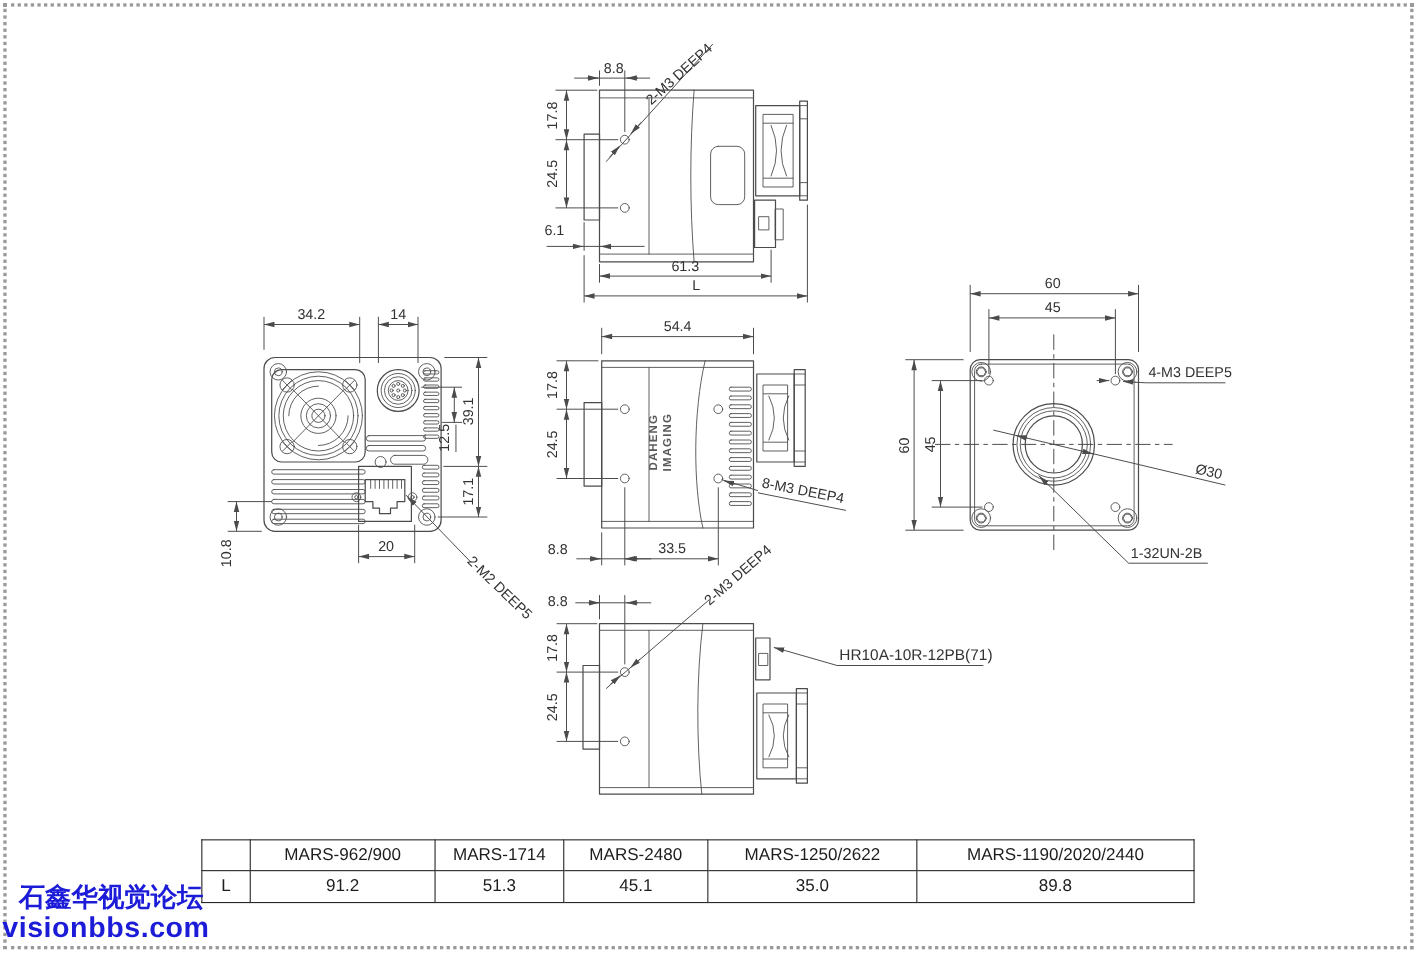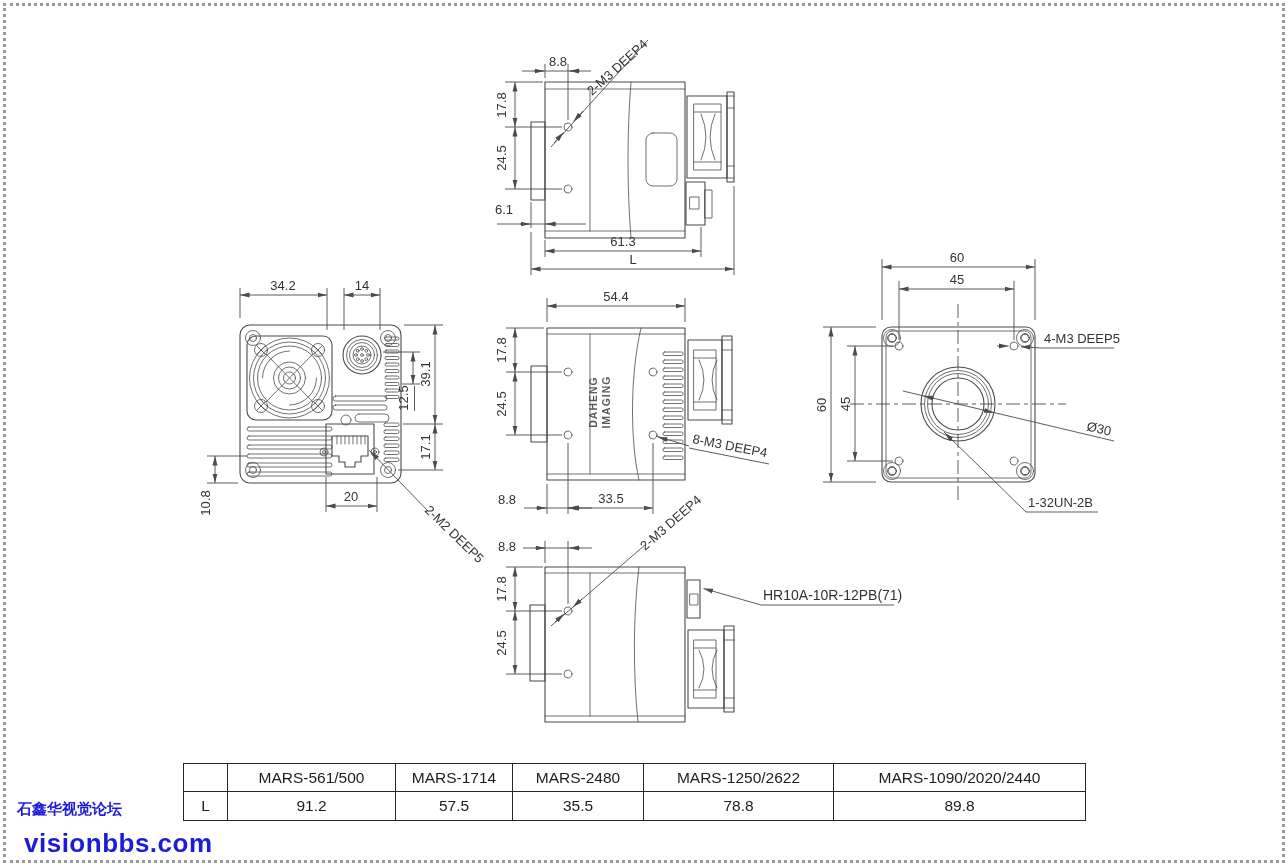--- a/index.html
+++ b/index.html
@@ -24,22 +24,22 @@
     position:absolute;left:183px;top:763px;border-collapse:collapse;
     font-family:"Liberation Sans",sans-serif;font-size:15.5px;color:#1d1d1d;
     table-layout:fixed;
   }
   table.spec th,table.spec td{
     border:1.4px solid #262626;text-align:center;font-weight:normal;
     padding:0;overflow:hidden;white-space:nowrap;
   }
   table.spec tr.hdr{height:28px;}
   table.spec tr.val{height:29px;}
-  .wm1{position:absolute;left:17px;top:800px;font-size:15px;font-weight:bold;color:#1c1cd8;}
-  .wm2{position:absolute;left:24px;top:828px;font-size:26px;font-weight:bold;color:#1c1cd8;letter-spacing:0.5px;}
+  .wm1{position:absolute;left:17px;top:800px;font-size:24px;font-weight:bold;color:#1c1cd8;}
+  .wm2{position:absolute;left:2px;top:828px;font-size:26px;font-weight:bold;color:#1c1cd8;letter-spacing:0.5px;}
 </style>
 </head>
 <body>
 
 <div class="frame"></div>
 
 <svg width="1288" height="866" viewBox="0 0 1288 866">
   <defs>
     <marker id="me" markerWidth="11" markerHeight="8" refX="9.5" refY="3.5" orient="auto" markerUnits="userSpaceOnUse">
       <path d="M0,1 L9.5,3.5 L0,6 Z" fill="#4b4b4b"></path>
@@ -396,31 +396,31 @@
     <col style="width:44px">
       <col style="width:168px">
       <col style="width:117px">
     <col style="width:131px">
       <col style="width:190px">
       <col style="width:252px">
   </colgroup>
   <tbody>
       <tr class="hdr">
     <th></th>
-    <th>MARS-561/500</th>
+    <th>MARS-962/900</th>
     <th>MARS-1714</th>
     <th>MARS-2480</th>
     <th>MARS-1250/2622</th>
-    <th>MARS-1090/2020/2440</th>
+    <th>MARS-1190/2020/2440</th>
   </tr>
   <tr class="val">
     <th>L</th>
     <td>91.2</td>
-    <td>57.5</td>
-    <td>35.5</td>
-    <td>78.8</td>
+    <td>51.3</td>
+    <td>45.1</td>
+    <td>35.0</td>
     <td>89.8</td>
   </tr>
 </tbody>
   </table>
 
 <div class="wm1">石鑫华视觉论坛</div>
 <div class="wm2">visionbbs.com</div>
 
 </body></html>

